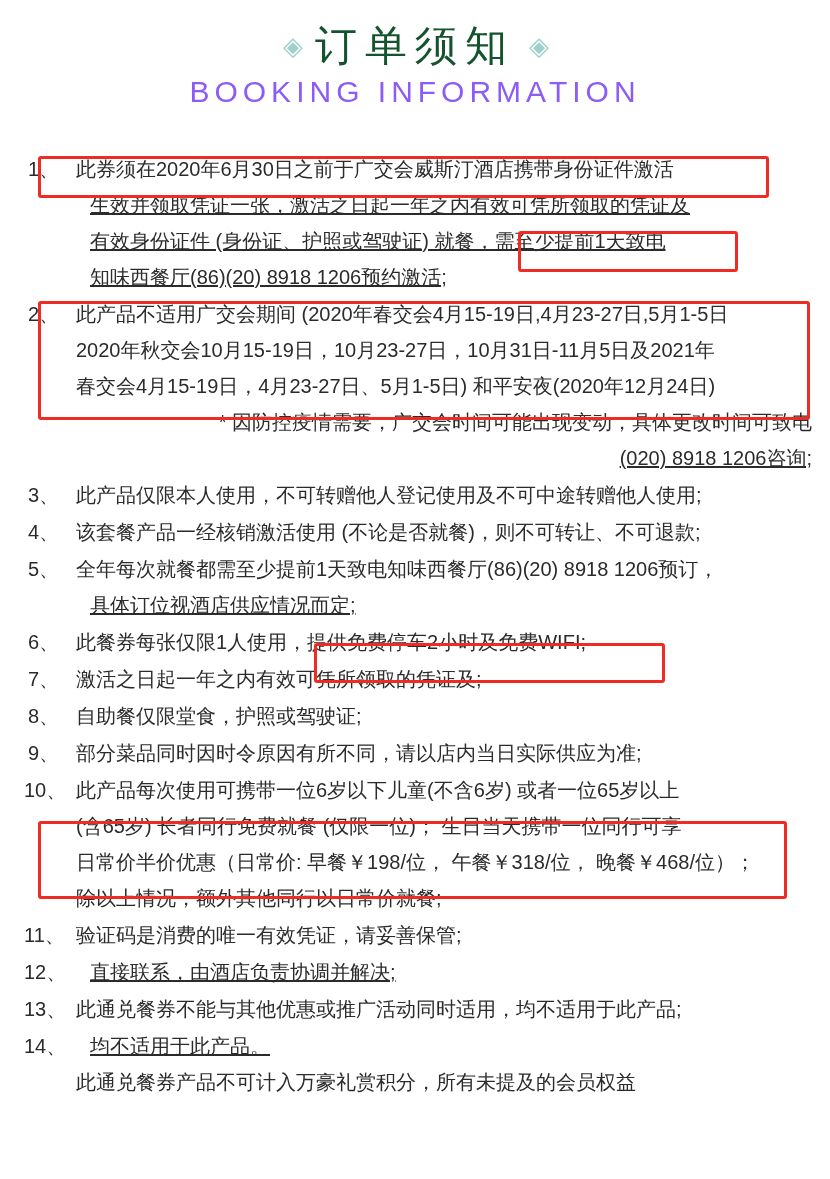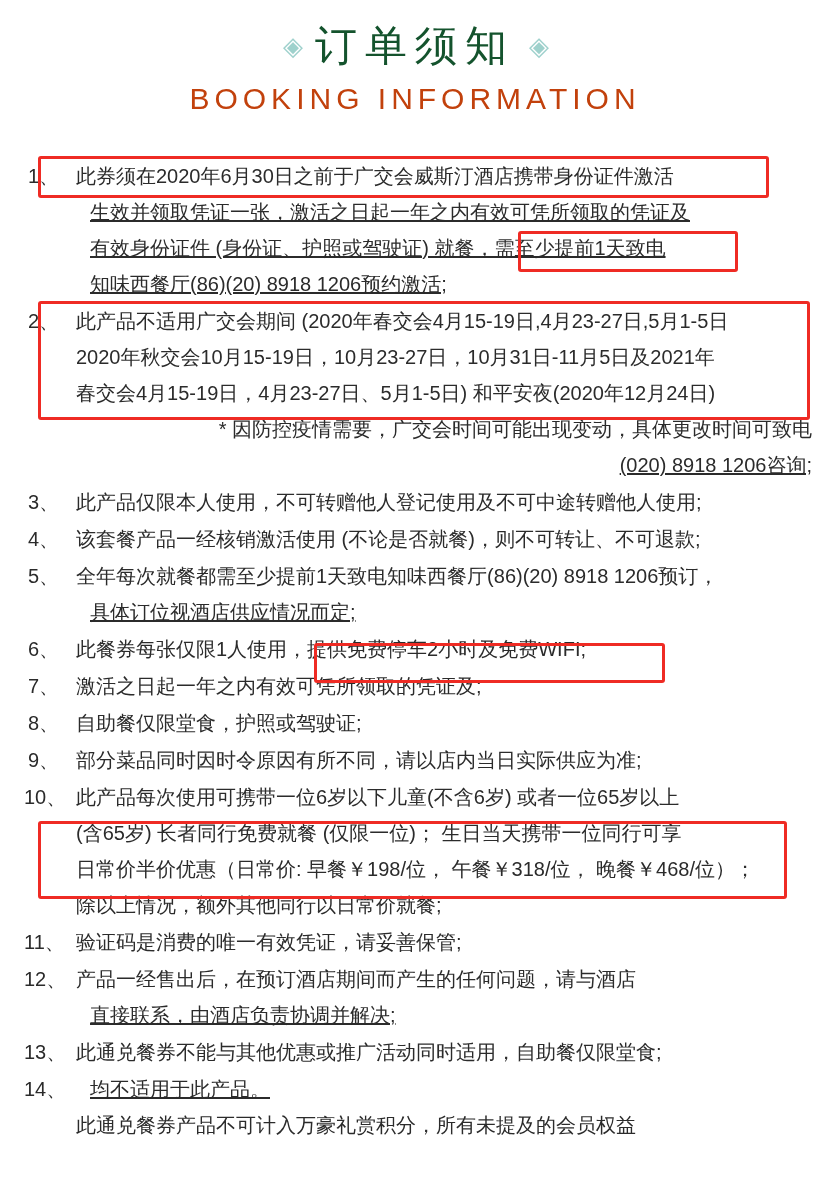--- a/index.html
+++ b/index.html
@@ -44,22 +44,22 @@
     font-family: "Liberation Serif", serif;
     font-size: 42px;
     letter-spacing: 8px;
     color: #14532d;
     font-weight: normal;
     white-space: nowrap;
   }
   .title-en {
     font-size: 30px;
     letter-spacing: 5px;
-    color: #c2410c;
-    margin-top: 8px;
+    color: #8b5cf6;
+    margin-top: 1px;
     font-weight: normal;
     white-space: nowrap;
   }
 
   
   .list {
     margin-top: 42px;
     padding-left: 6px;
   }
   .item {
@@ -210,29 +210,28 @@
     <div class="item">
       <div class="num wide">11、</div>
       <div class="body">
         <span class="line">验证码是消费的唯一有效凭证，请妥善保管;</span>
       </div>
     </div>
 
     <div class="item">
       <div class="num wide">12、</div>
       <div class="body">
-        <span class="line">产品一经售出后，在预订酒店期间而产生的任何问题，请与酒店</span>
         <span class="line sub">直接联系，由酒店负责协调并解决;</span>
       </div>
     </div>
 
     <div class="item">
       <div class="num wide">13、</div>
       <div class="body">
-        <span class="line">此通兑餐券不能与其他优惠或推广活动同时适用，自助餐仅限堂食;</span>
+        <span class="line">此通兑餐券不能与其他优惠或推广活动同时适用，均不适用于此产品;</span>
       </div>
     </div>
 
     <div class="item">
       <div class="num wide">14、</div>
       <div class="body">
         <span class="line sub">均不适用于此产品。</span>
         <span class="line">此通兑餐券产品不可计入万豪礼赏积分，所有未提及的会员权益</span>
       </div>
     </div>

